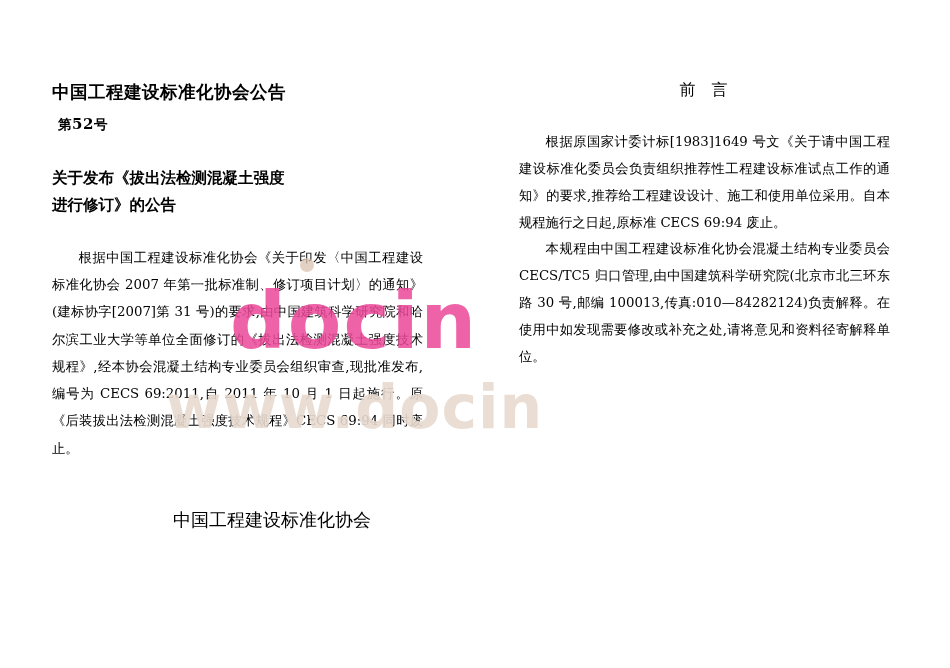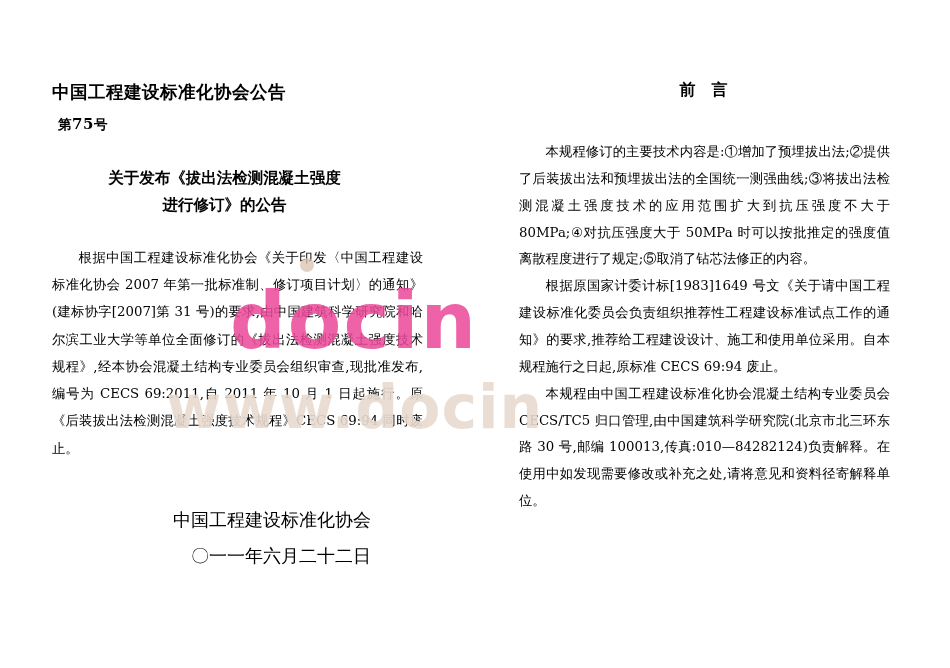--- a/index.html
+++ b/index.html
@@ -48,21 +48,20 @@
     font-weight: bold;
     margin: 0 0 30px 6px;
     letter-spacing: 0.5px;
   }
   .announce-no .num {
     font-size: 15px;
   }
   .sub-title {
     font-size: 15.5px;
     font-weight: bold;
-    text-align: center;
     line-height: 1.75;
     margin: 0 0 26px 0;
     padding-right: 26px;
   }
   .body-p {
     font-size: 13.3px;
     line-height: 2.05;
     text-align: justify;
     text-justify: inter-ideograph;
     margin: 0 0 2px 0;
@@ -75,24 +74,24 @@
     text-align: right;
     padding-right: 52px;
   }
   .sign-line {
     white-space: nowrap;
   }
 
   
   .preface-title {
     font-size: 16px;
-    font-weight: bold;
+    font-weight: normal;
     text-align: center;
     letter-spacing: 16px;
-    margin: 0 0 38px 0;
+    margin: 0 0 28px 0;
     padding-left: 14px;
   }
   .r-p {
     font-size: 13.3px;
     line-height: 2.02;
     text-align: justify;
     text-justify: inter-ideograph;
     margin: 0;
     text-indent: 2em;
   }
@@ -139,41 +138,39 @@
 </head>
 <body>
 
 <div class="page">
 
   <div class="col col-left">
 
     <h1 class="announce-title">中国工程建设标准化协会公告</h1>
 
     <div class="announce-no">
-      <span>第</span><span class="num">75</span><span>号</span>
+      <span>第</span><span class="num">52</span><span>号</span>
     </div>
 
     <div class="sub-title">
       <div>关于发布《拔出法检测混凝土强度</div>
       <div>进行修订》的公告</div>
     </div>
 
     <p class="body-p">根据中国工程建设标准化协会《关于印发〈中国工程建设标准化协会 2007 年第一批标准制、修订项目计划〉的通知》(建标协字[2007]第 31 号)的要求,由中国建筑科学研究院和哈尔滨工业大学等单位全面修订的《拔出法检测混凝土强度技术规程》,经本协会混凝土结构专业委员会组织审查,现批准发布,编号为 CECS 69:2011,自 2011 年 10 月 1 日起施行。原《后装拔出法检测混凝土强度技术规程》CECS 69:94 同时废止。</p>
 
     <div class="sign-block">
       <div class="sign-line">中国工程建设标准化协会</div>
-      <div class="sign-line">〇一一年六月二十二日</div>
     </div>
   </div>
 
   <div class="col col-right">
 
     <h2 class="preface-title">前言</h2>
 
-    <p class="r-p">本规程修订的主要技术内容是:①增加了预埋拔出法;②提供了后装拔出法和预埋拔出法的全国统一测强曲线;③将拔出法检测混凝土强度技术的应用范围扩大到抗压强度不大于 80MPa;④对抗压强度大于 50MPa 时可以按批推定的强度值离散程度进行了规定;⑤取消了钻芯法修正的内容。</p>
     <p class="r-p">根据原国家计委计标[1983]1649 号文《关于请中国工程建设标准化委员会负责组织推荐性工程建设标准试点工作的通知》的要求,推荐给工程建设设计、施工和使用单位采用。自本规程施行之日起,原标准 CECS 69:94 废止。</p>
     <p class="r-p">本规程由中国工程建设标准化协会混凝土结构专业委员会CECS/TC5 归口管理,由中国建筑科学研究院(北京市北三环东路 30 号,邮编 100013,传真:010—84282124)负责解释。在使用中如发现需要修改或补充之处,请将意见和资料径寄解释单位。</p>
 
   </div>
 
   <div class="wm wm-1">docin</div>
   <div class="wm-dot"></div>
   <div class="wm wm-2">www.docin</div>
 
 </div>

